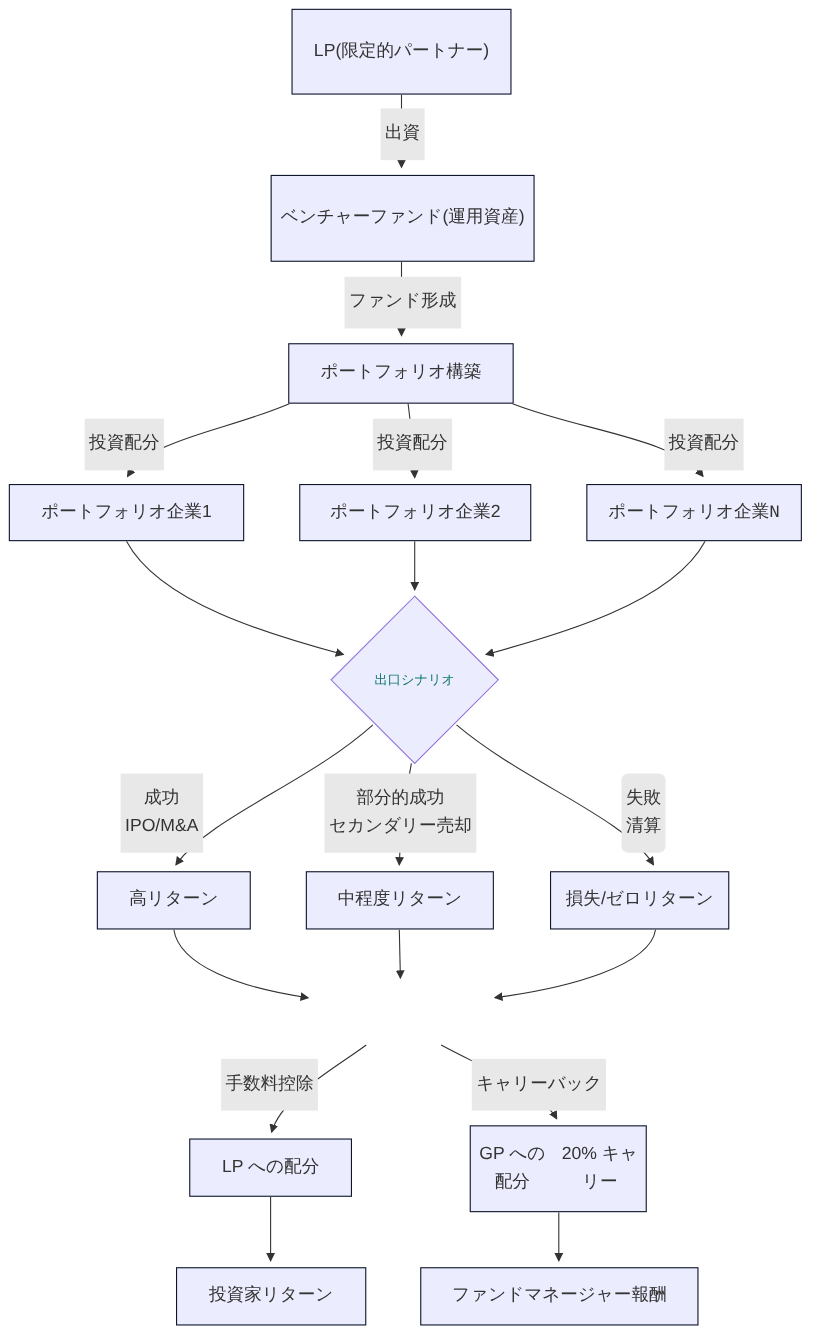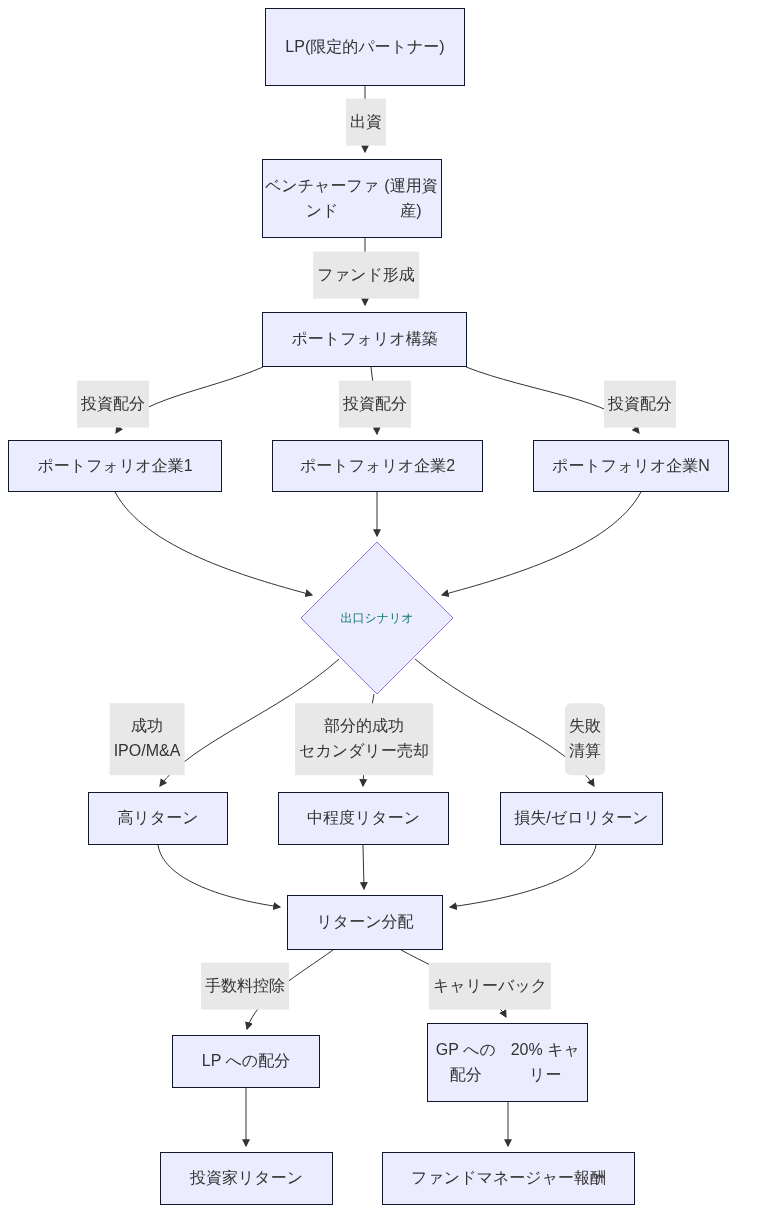--- a/index.html
+++ b/index.html
@@ -112,50 +112,47 @@
     <span>手数料控除</span>
   </div>
   <div class="edge-label" style="left:490px;top:986px;">
     <span>キャリーバック</span>
   </div>
 
   <div class="node" style="left:265px;top:8px;width:200px;height:78px;">
     <span>LP</span>
     <span>(限定的パートナー)</span>
   </div>
-  <div class="node" style="left:262px;top:159px;width:180px;height:79px;">
+  <div class="node" style="left:246px;top:159px;width:240px;height:79px;">
     <span>ベンチャーファンド</span>
     <span>(運用資産)</span>
   </div>
   <div class="node" style="left:262px;top:312px;width:205px;height:55px;">
     <span>ポートフォリオ構築</span>
   </div>
   <div class="node" style="left:8px;top:440px;width:214px;height:52px;">
     <span>ポートフォリオ企業1</span>
   </div>
   <div class="node" style="left:272px;top:440px;width:211px;height:52px;">
     <span>ポートフォリオ企業2</span>
   </div>
-  <div class="node" style="left:533px;top:440px;width:196px;height:52px;">
+  <div class="node" style="left:533px;top:440px;width:196px;height:52px;font-family:Liberation Mono, monospace;">
     <span>ポートフォリオ企業N</span>
   </div>
   <div class="diamond-label" style="left:377px;top:618px;">
     <span>出口シナリオ</span>
   </div>
   <div class="node" style="left:88px;top:792px;width:140px;height:53px;">
     <span>高リターン</span>
   </div>
   <div class="node" style="left:278px;top:792px;width:171px;height:53px;">
     <span>中程度リターン</span>
   </div>
   <div class="node" style="left:500px;top:792px;width:163px;height:53px;">
     <span>損失/ゼロリターン</span>
-  </div>
-  <div class="node" style="left:287px;top:895px;width:156px;height:55px;">
-    <span>リターン分配</span>
   </div>
   <div class="node" style="left:172px;top:1035px;width:148px;height:53px;">
     <span>LP への配分</span>
   </div>
   <div class="node" style="left:427px;top:1023px;width:161px;height:79px;">
     <span>GP への配分</span>
     <span>20% キャリー</span>
   </div>
   <div class="node" style="left:160px;top:1152px;width:173px;height:53px;">
     <span>投資家リターン</span>

